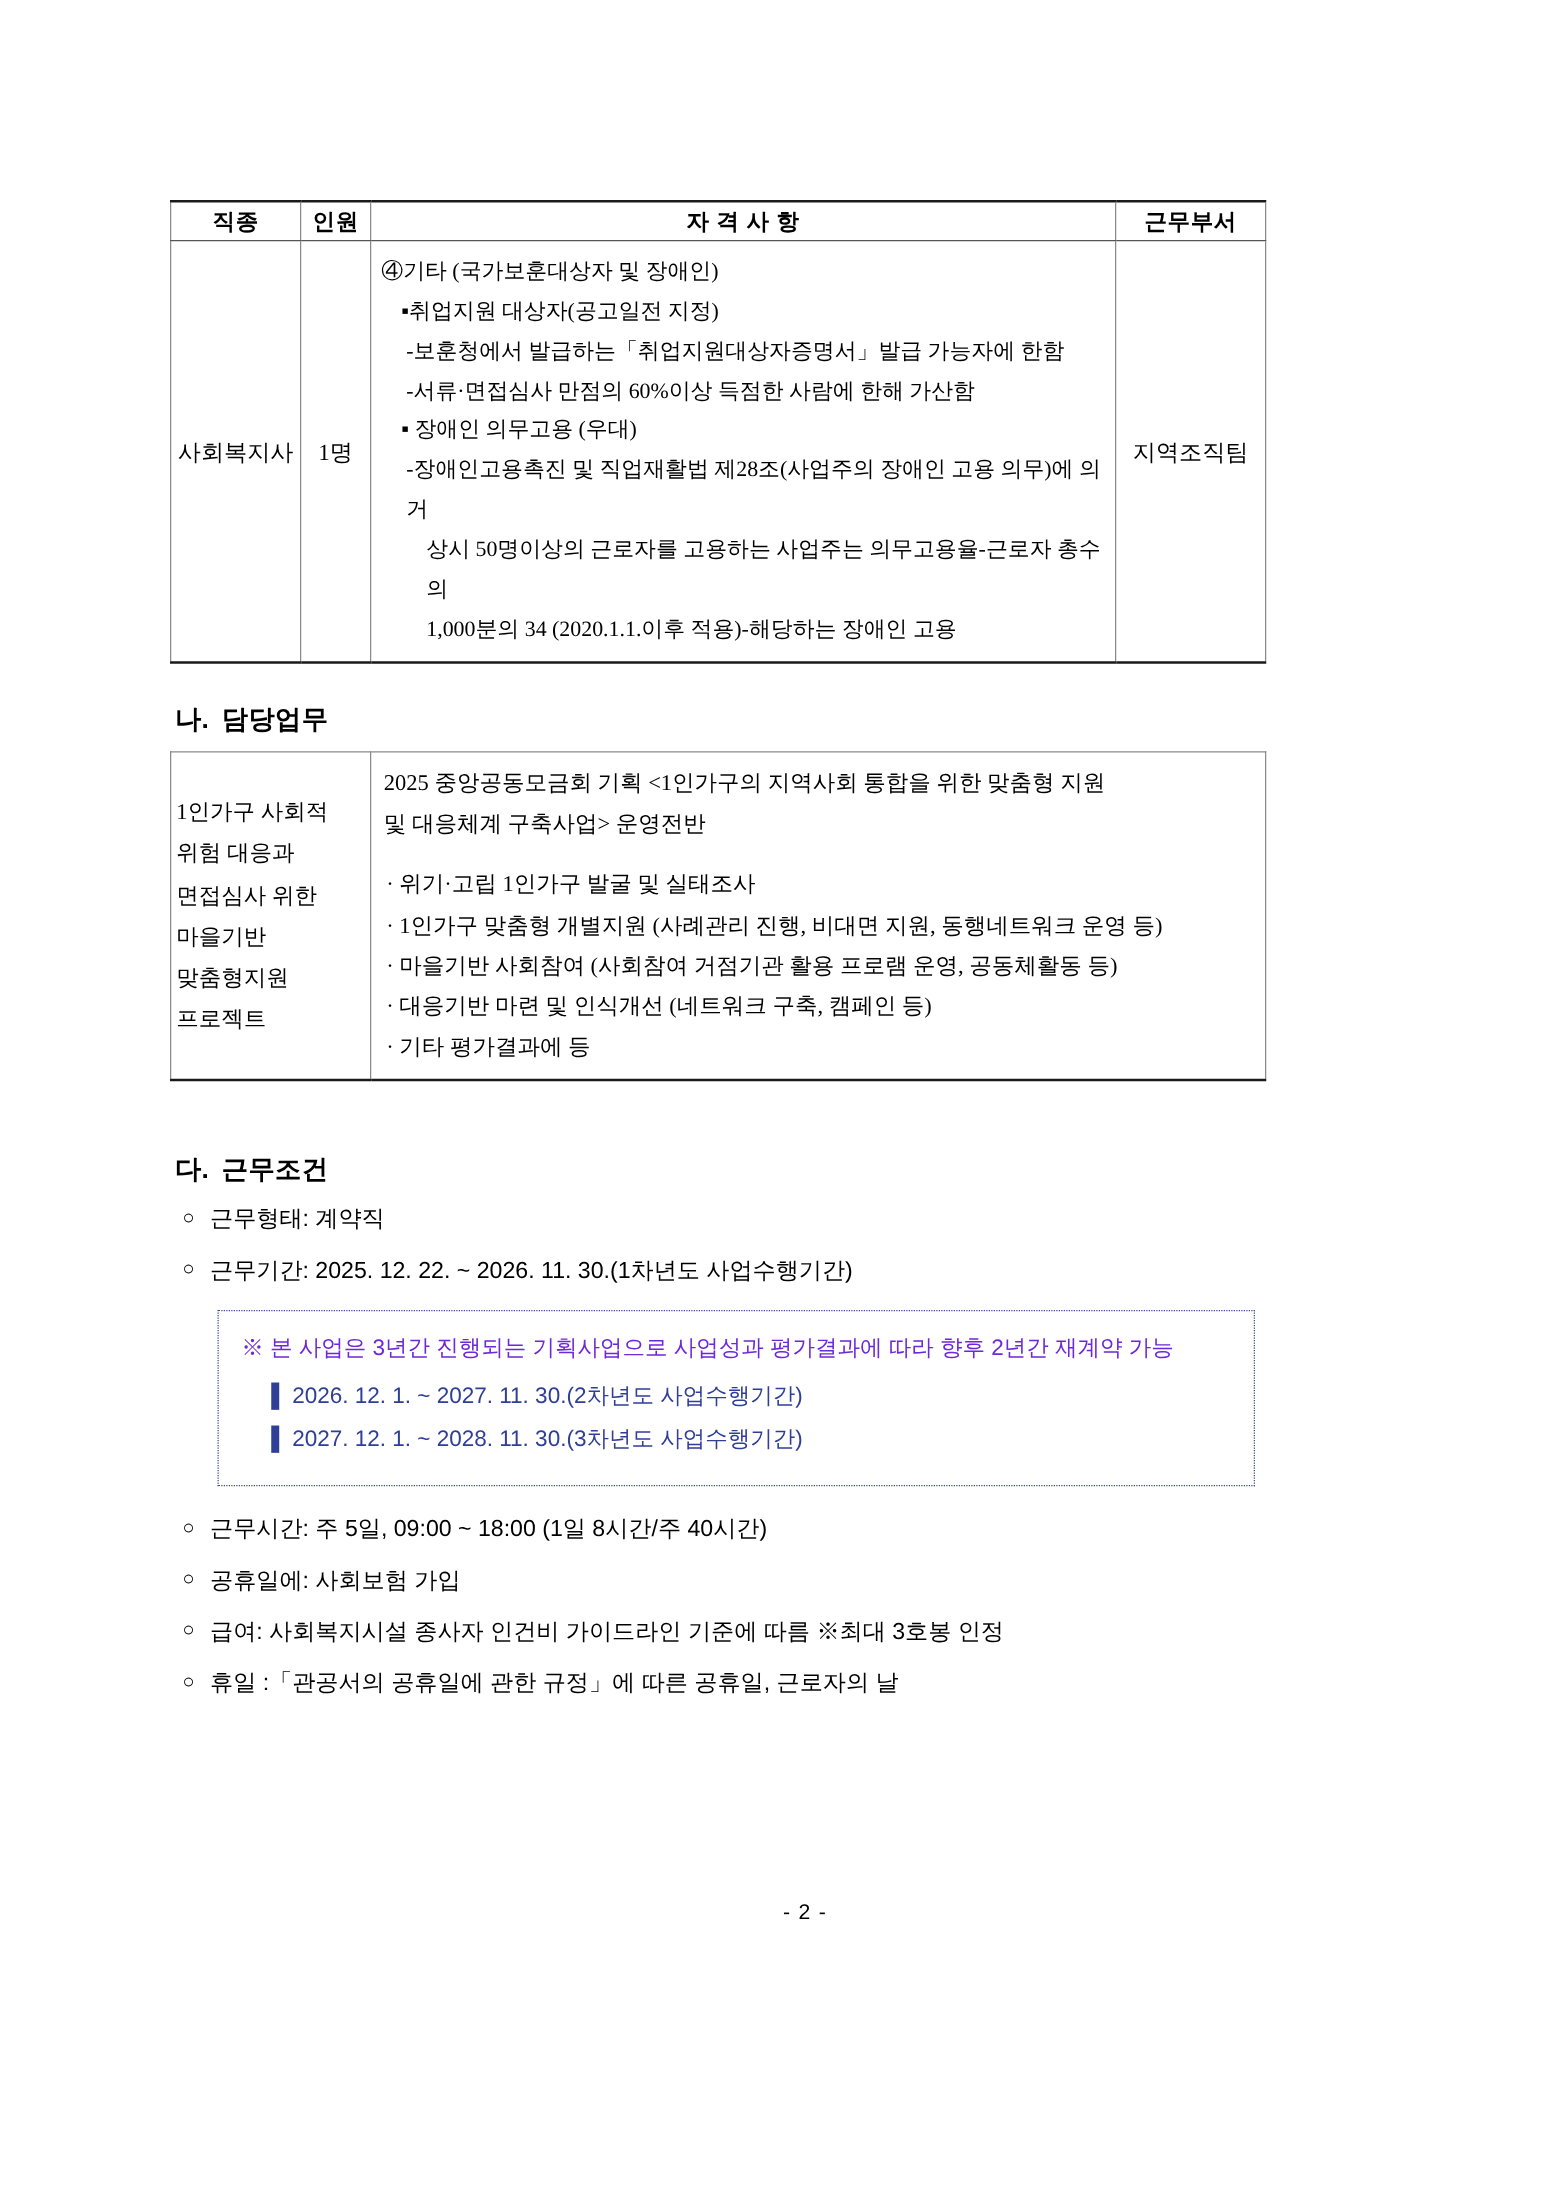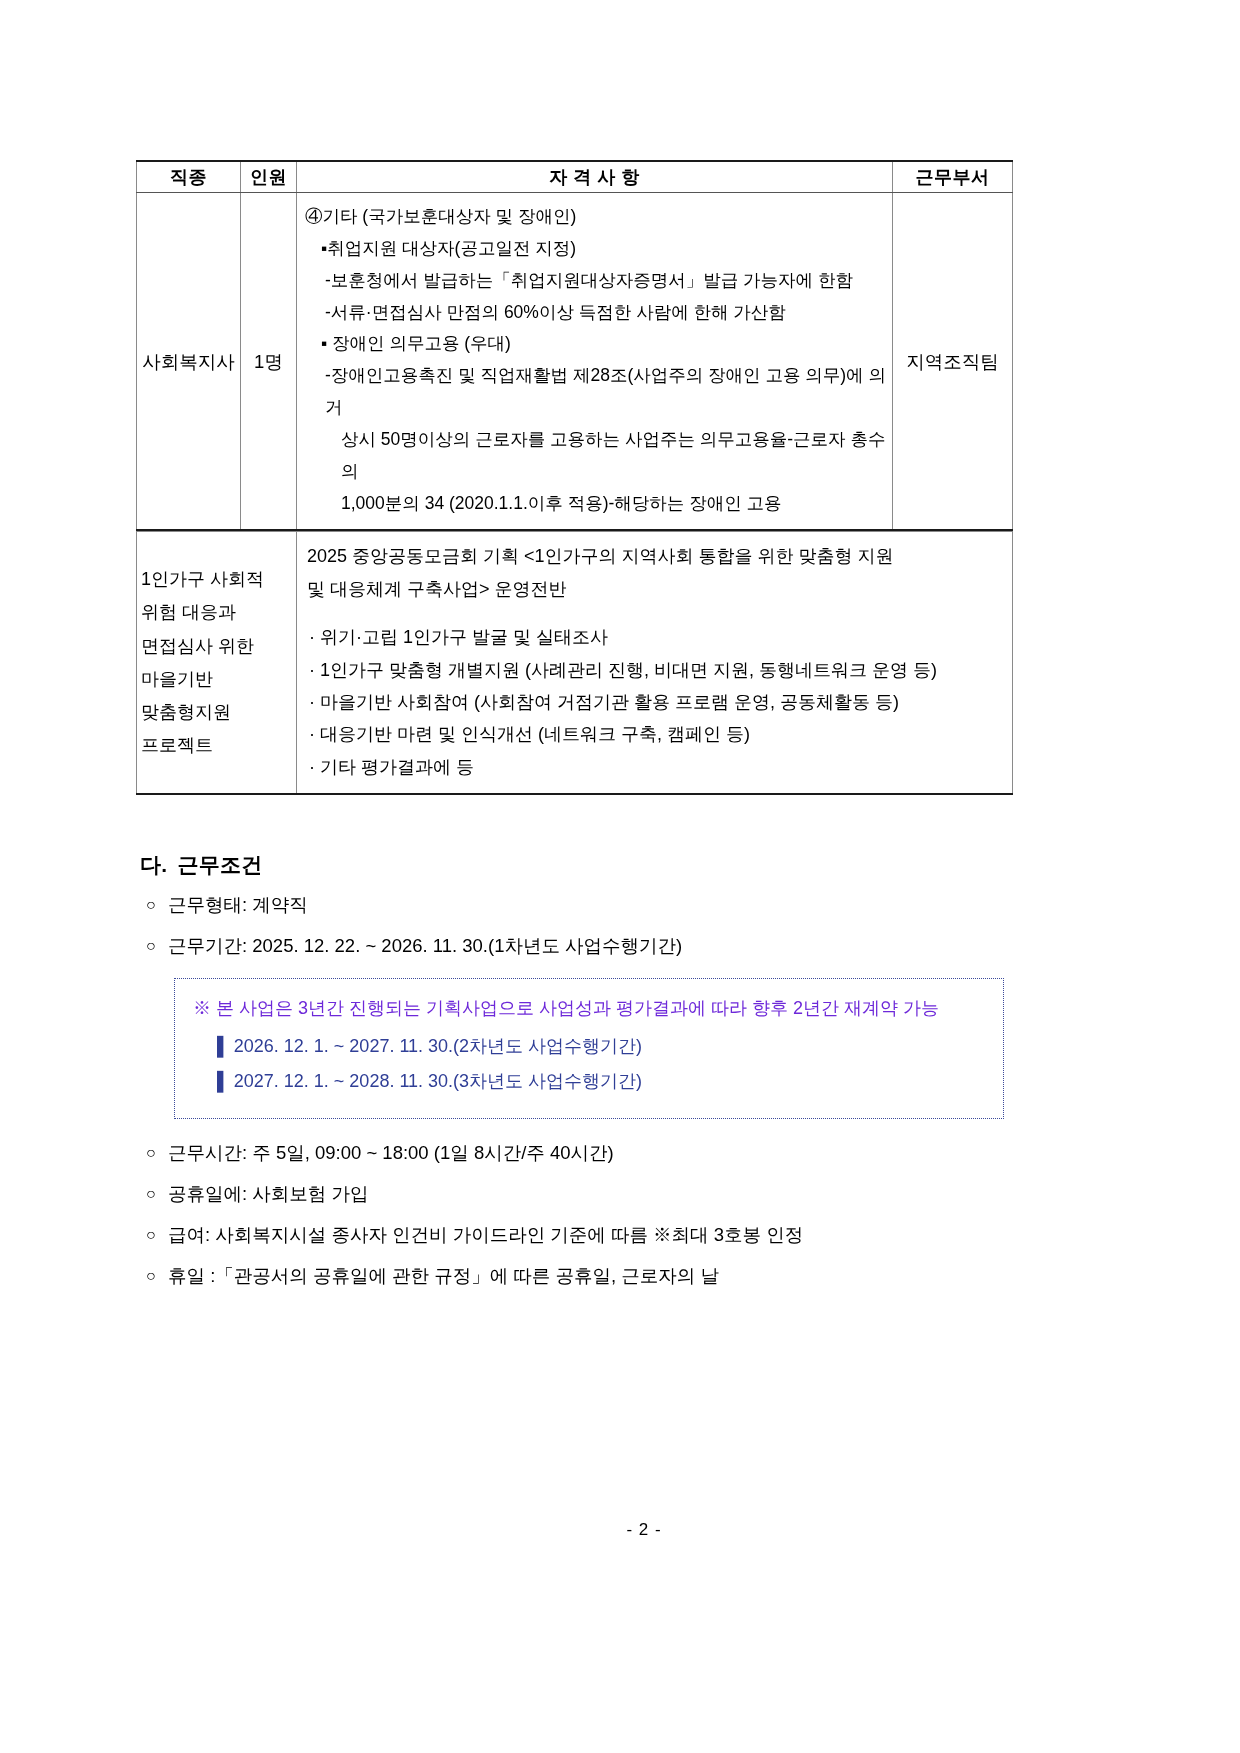--- a/index.html
+++ b/index.html
@@ -47,20 +47,21 @@
     background: #ffffff;
     text-align: center;
     font-size: 18px;
     font-weight: bold;
     letter-spacing: 0.5px;
     height: 30px;
     line-height: 30px;
   }
   .tbl-last-row td {
     border-bottom: 2px solid #1a1a1a;
+    font-family: Liberation Serif, serif;
   }
   .cell-center {
     text-align: center;
     font-size: 18.5px;
   }
   .qual-cell {
     text-align: left;
     padding: 8px 6px 10px 8px;
     font-size: 17.5px;
     line-height: 1.82;
@@ -185,20 +186,23 @@
             <div class="l2">▪ 장애인 의무고용 (우대)</div>
             <div class="l3">-장애인고용촉진 및 직업재활법 제28조(사업주의 장애인 고용 의무)에 의거</div>
             <div class="l4">상시 50명이상의 근로자를 고용하는 사업주는 의무고용율-근로자 총수의</div>
             <div class="l4">1,000분의 34 (2020.1.1.이후 적용)-해당하는 장애인 고용</div>
           </td>
           <td class="cell-center">지역조직팀</td>
         </tr>
       </tbody>
     </table>
 
+    <div class="sec-title">
+      <span class="marker">나.</span><span>담당업무</span>
+    </div>
 
     <table>
       <colgroup>
         <col style="width:160px">
         <col style="width:716px">
       </colgroup>
       <tbody>
         <tr class="tbl-last-row">
           <td class="duty-name">
             <div>1인가구 사회적</div>

